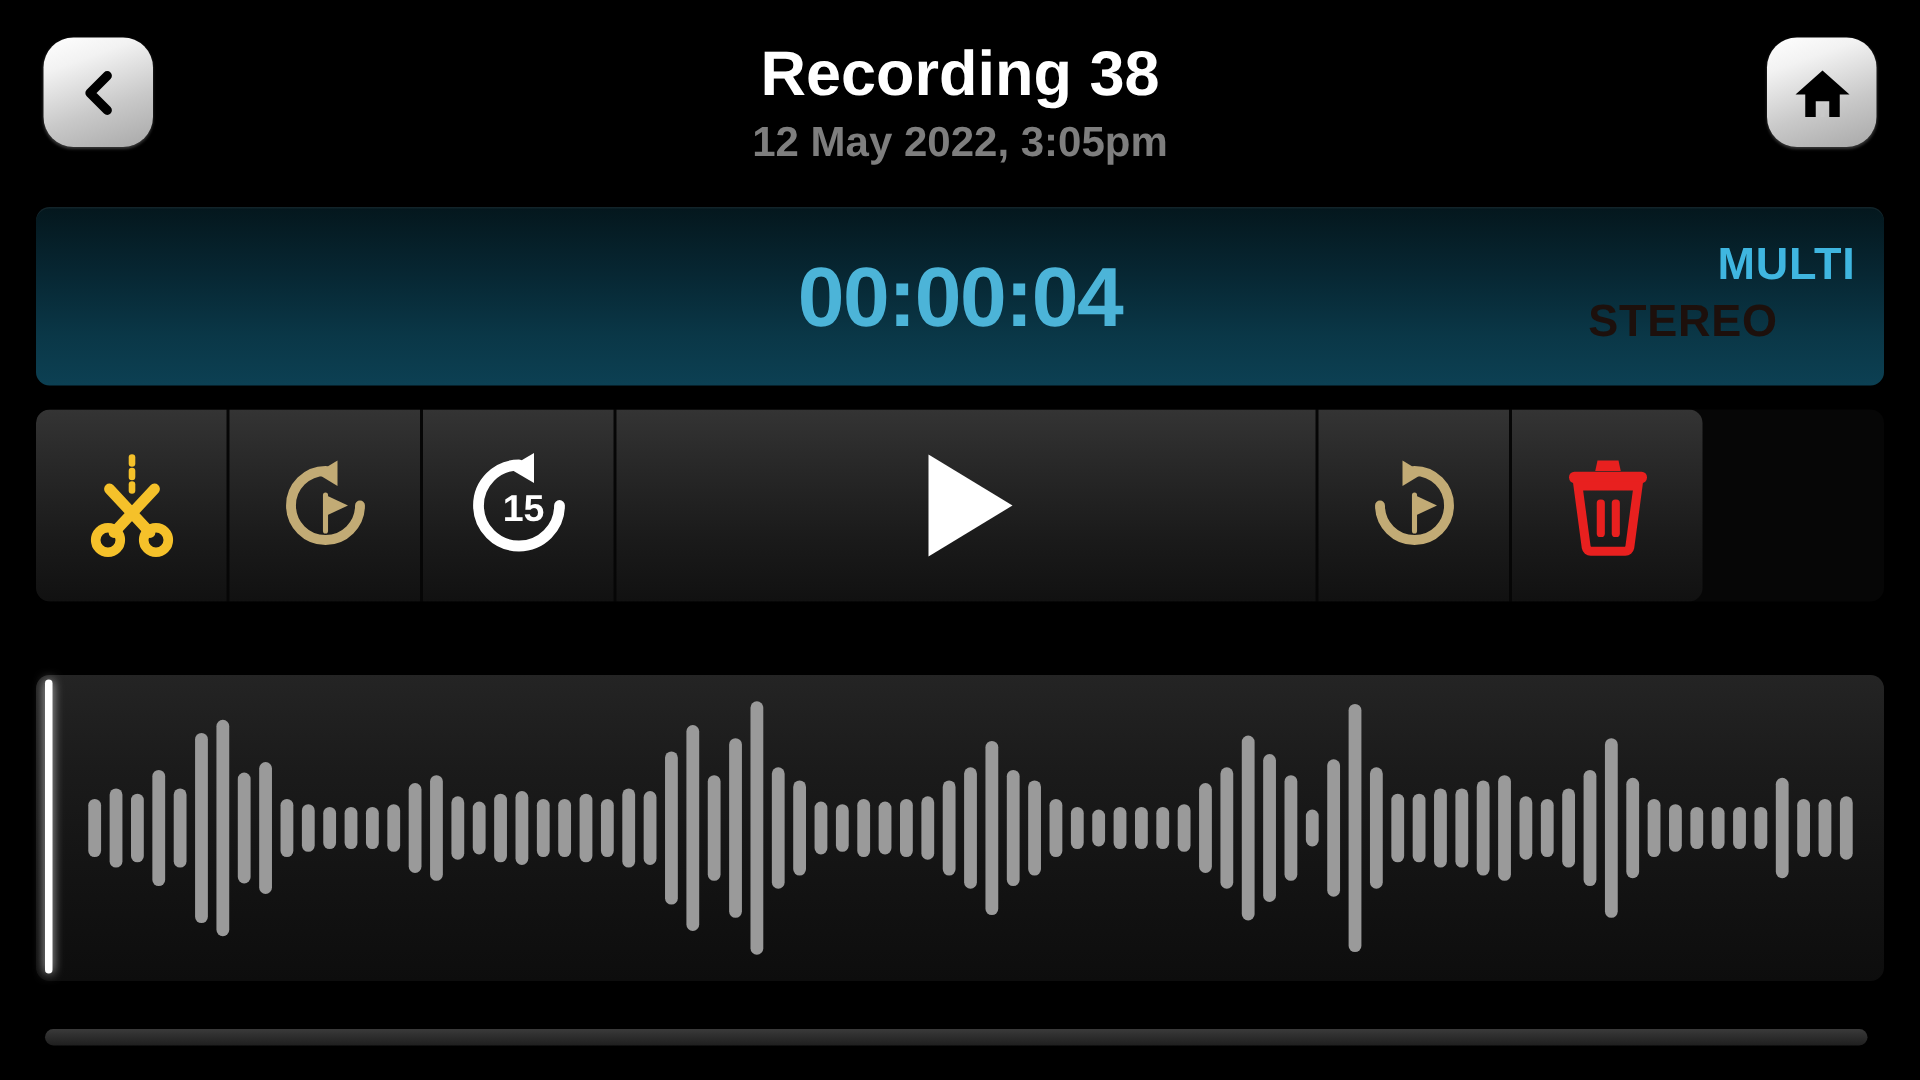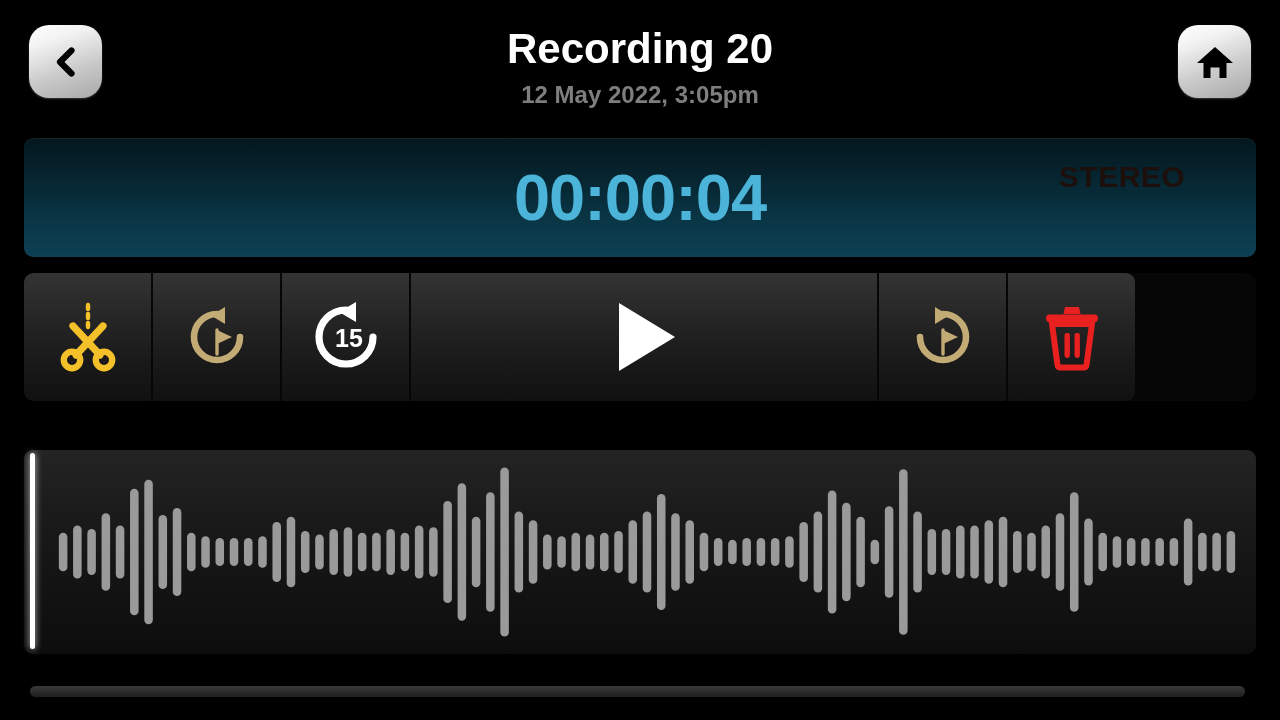--- a/index.html
+++ b/index.html
@@ -12,21 +12,21 @@
 
   
   #header { position:absolute; left:0; top:0; width:1280px; height:125px; }
   #page-title {
     position:absolute; left:0; top:22px; width:1280px; text-align:center;
     font-size:42px; font-weight:bold; color:#ffffff; letter-spacing:0px;
     line-height:54px;
   }
   #page-subtitle {
     position:absolute; left:0; top:80px; width:1280px; text-align:center;
-    font-size:24px; font-weight:bold; color:#7e7e7e; line-height:30px;
+    font-size:28px; font-weight:bold; color:#7e7e7e; line-height:30px;
   }
   .nav-btn {
     position:absolute; width:73px; height:73px; border-radius:20px;
     background:linear-gradient(160deg,#ffffff 0%,#f2f2f2 24%,#c9c9c9 62%,#a8a8a8 100%);
     box-shadow:0 1px 2px rgba(255,255,255,0.22), 0 2px 6px rgba(0,0,0,0.9);
     display:flex; align-items:center; justify-content:center; cursor:pointer;
   }
   #back-button { left:29px; top:25px; }
   #home-button { left:1178px; top:25px; }
   .nav-btn svg { display:block; }
@@ -35,21 +35,21 @@
   #timer-panel {
     position:absolute; left:24px; top:138px; width:1232px; height:119px;
     border-radius:9px;
     background:linear-gradient(180deg,#04171d 0%,#072733 38%,#0a3747 72%,#0c4053 100%);
     box-shadow:inset 0 1px 0 rgba(255,255,255,0.06), 0 1px 3px rgba(0,0,0,0.85);
     overflow:hidden;
   }
   #timer-value {
     position:absolute; left:0; top:0; width:1232px; height:119px;
     display:flex; align-items:center; justify-content:center;
-    font-size:65px; font-weight:bold; color:#4cb4d8;
+    font-size:56px; font-weight:bold; color:#4cb4d8;
     letter-spacing:-1px; line-height:1;
   }
   #mode-labels {
     position:absolute; right:19px; top:20px; width:230px; text-align:right;
   }
   #mode-multi {
     font-size:30px; font-weight:bold; color:#3fb6e0; line-height:38px;
     letter-spacing:0.5px;
   }
   #mode-stereo {
@@ -108,36 +108,37 @@
   <div id="header">
 
     <div id="back-button" class="nav-btn">
       <span>
         <svg width="34" height="34" viewBox="0 0 34 34">
           <path d="M22.5 5.5 L11 17 L22.5 28.5" fill="none" stroke="#000000" stroke-width="6.2" stroke-linecap="round" stroke-linejoin="round"></path>
         </svg>
       </span>
     </div>
 
-    <div id="page-title">Recording 20</div>
+    <div id="page-title">Recording 38</div>
     <div id="page-subtitle">12 May 2022, 3:05pm</div>
 
     <div id="home-button" class="nav-btn">
       <span>
         <svg width="40" height="40" viewBox="0 0 40 40">
           <path d="M20 5 L38 21 L31.5 21 L31.5 36 L24.5 36 L24.5 25.5 L15.5 25.5 L15.5 36 L8.5 36 L8.5 21 L2 21 Z" fill="#000000"></path>
           <rect x="18.6" y="27" width="2.8" height="9" fill="#c9c9c9"></rect>
         </svg>
       </span>
     </div>
   </div>
 
   <div id="timer-panel">
     <div id="timer-value">00:00:04</div>
     <div id="mode-labels">
+      <div id="mode-multi">MULTI</div>
       <div id="mode-stereo">STEREO</div>
     </div>
   </div>
 
   <div id="toolbar">
 
     <div class="tool-btn w-side">
       <span>
         <svg width="66" height="70" viewBox="0 0 66 70">
           <path d="M33 3 L33 7" stroke="#f5c12a" stroke-width="4.4" stroke-linecap="round"></path>

